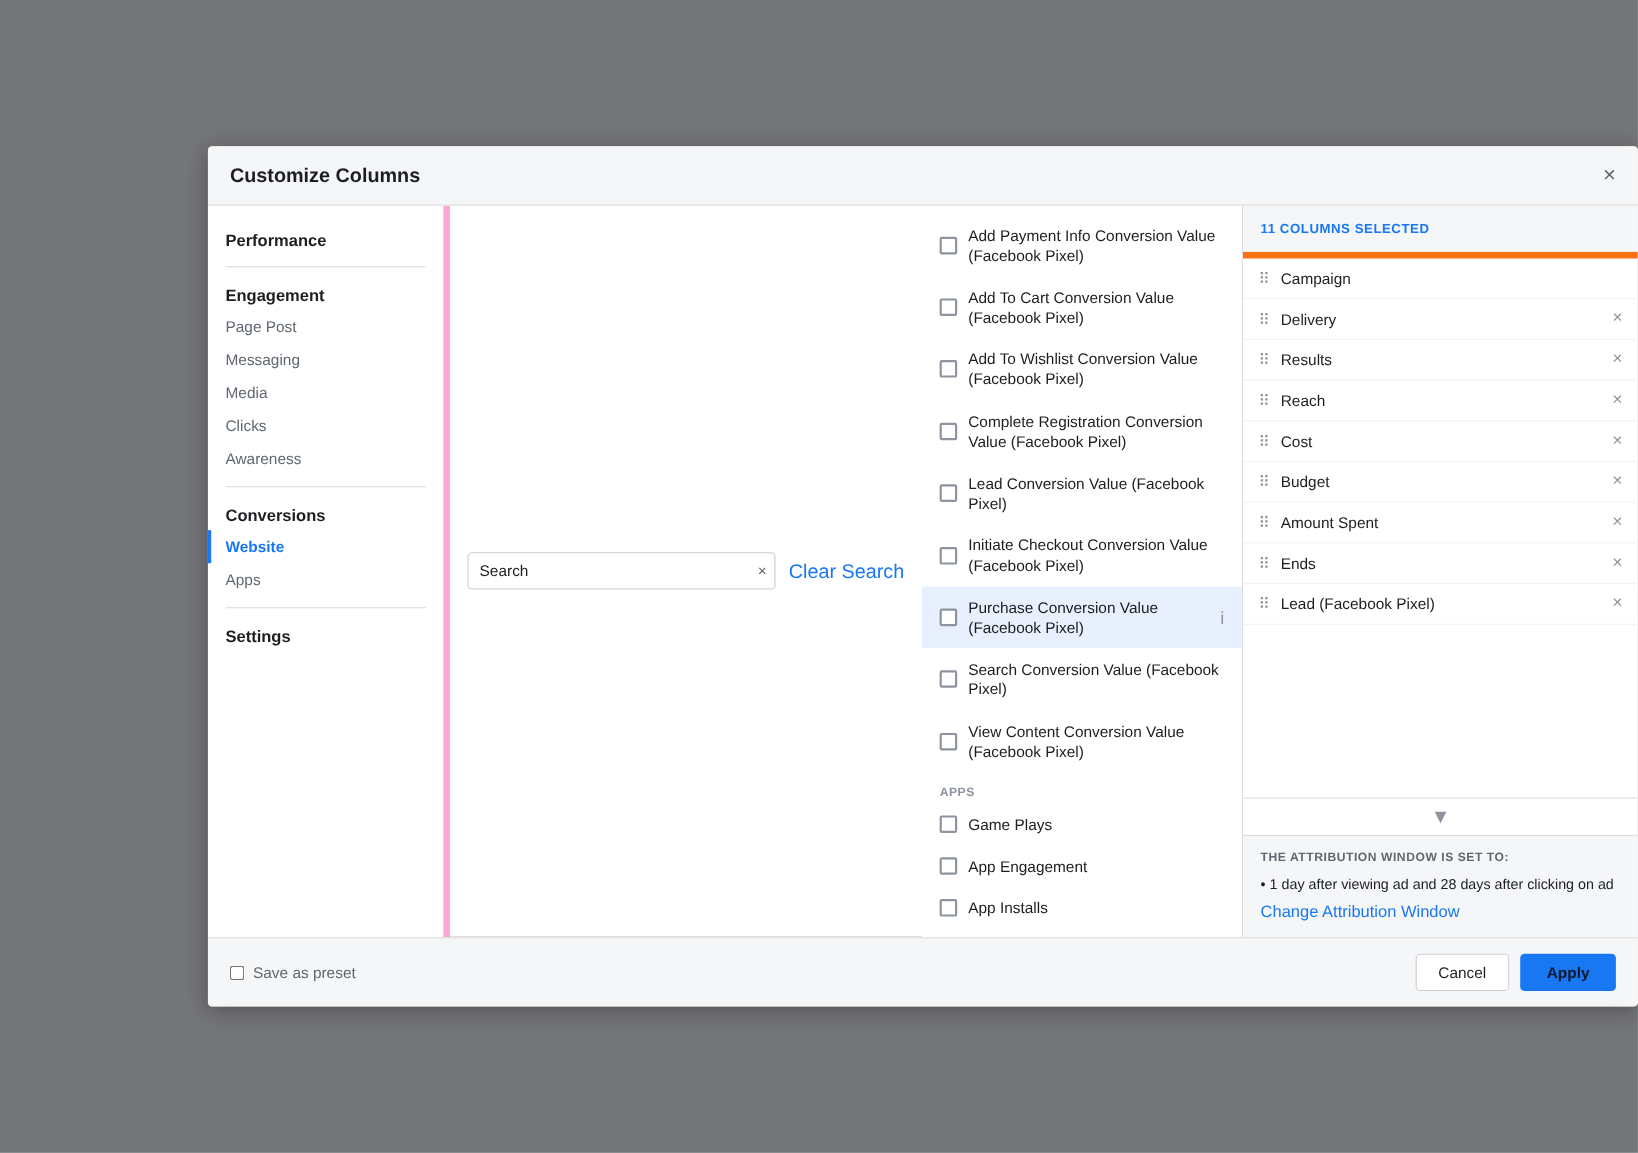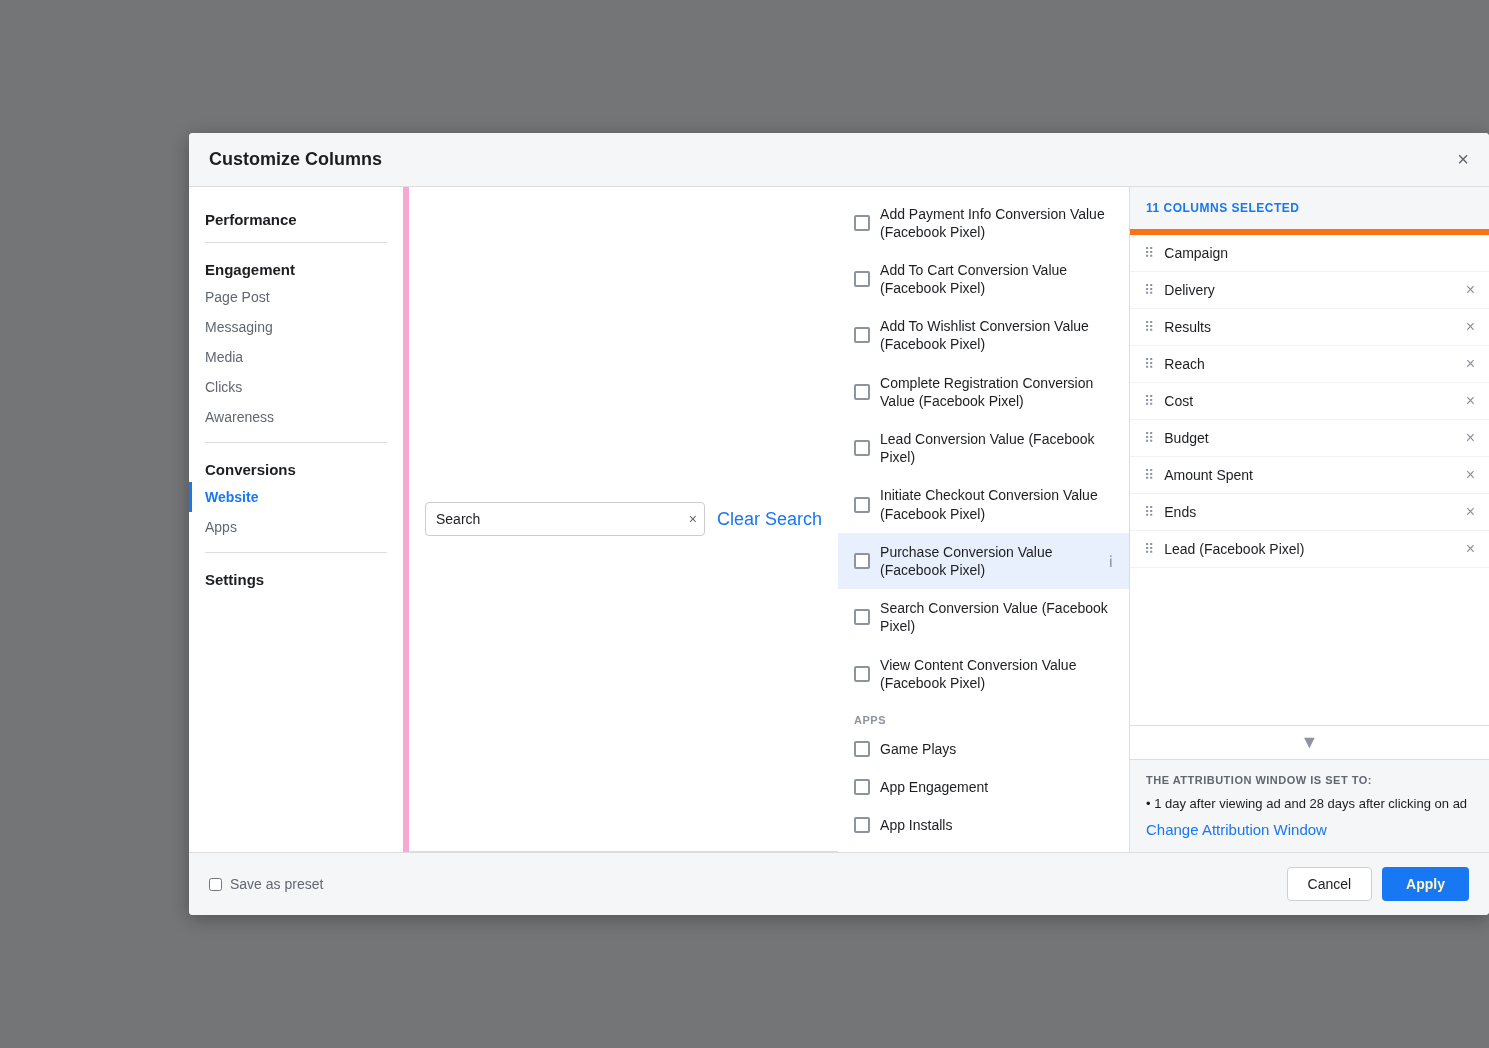--- a/index.html
+++ b/index.html
@@ -311,21 +311,21 @@
       color: #1c1e21;
       cursor: pointer;
     }
     .btn-apply {
       padding: 8px 24px;
       background: #1877f2;
       border: none;
       border-radius: 4px;
       font-size: 14px;
       font-weight: 600;
-      color: #fef9c3;
+      color: #0f172a;
       cursor: pointer;
     }
   </style>
 </head>
 <body>
 
 <div class="modal-overlay">
   <div class="modal">
 
     <div class="modal-header">

